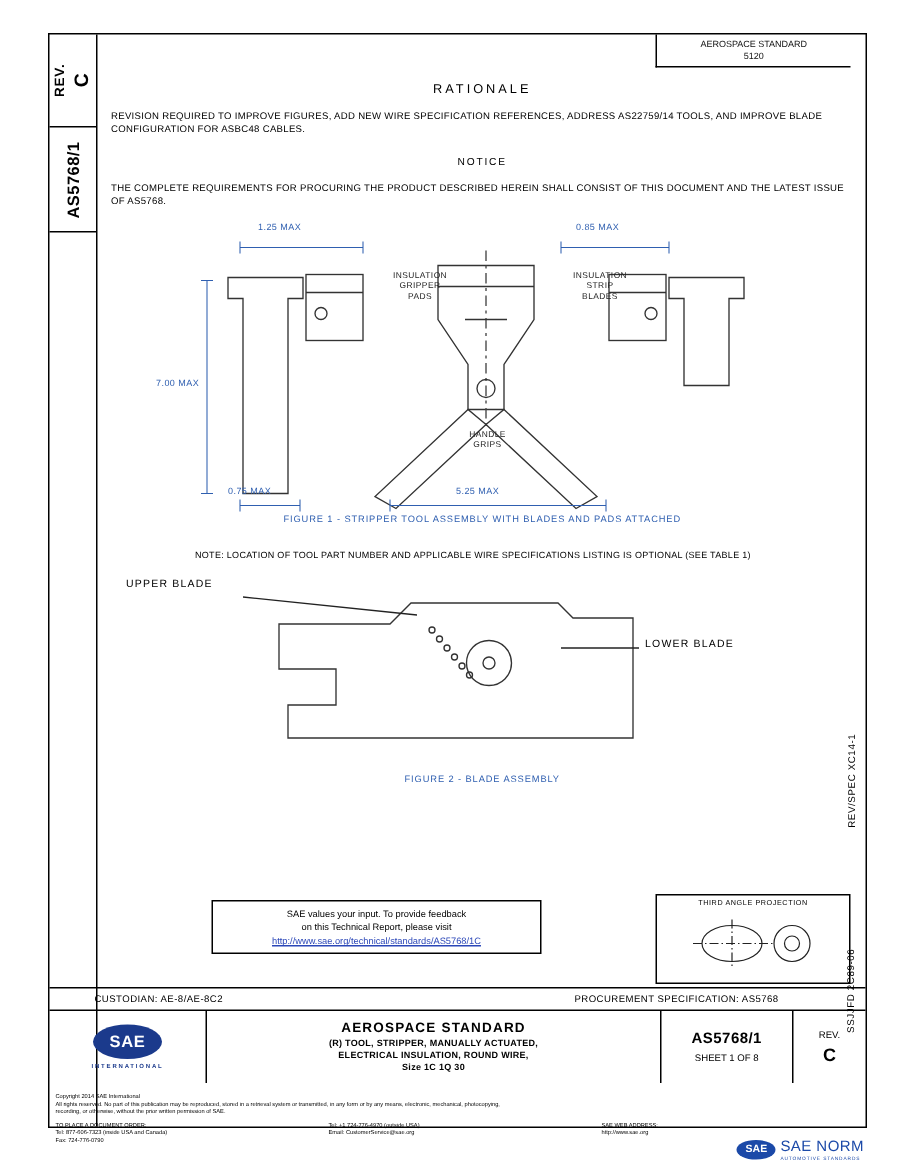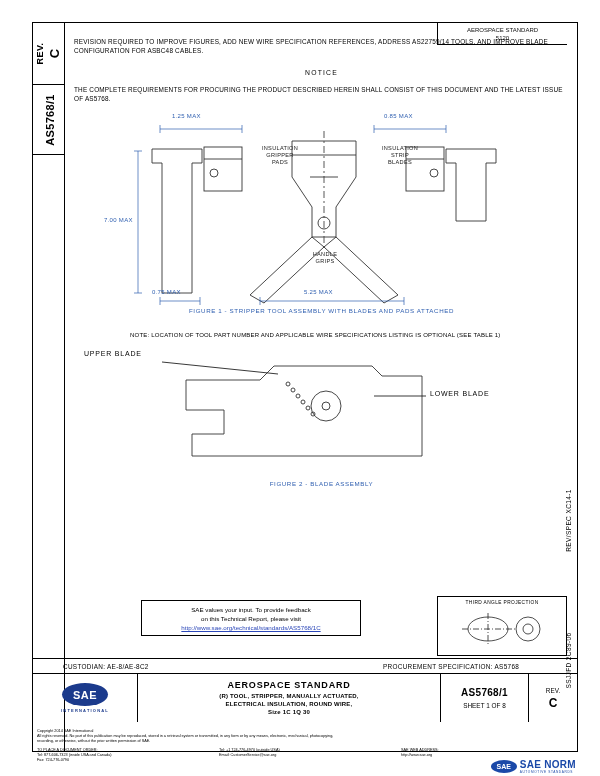--- a/index.html
+++ b/index.html
@@ -172,21 +172,21 @@
 
   .saenorm {
     position:absolute; right:24px; bottom:2px;
     display:flex; align-items:center; gap:3px;
   }
   .sn-oval {
     width:26px;height:13px;border-radius:50%;
     background:#1b49a8;color:#fff;font-size:7px;font-weight:bold;
     display:flex;align-items:center;justify-content:center;
   }
-  .sn-text { font-size:10px; font-weight:bold; color:#1b49a8; letter-spacing:.3px;}
+  .sn-text { font-size:10px; font-weight:normal; color:#1b49a8; letter-spacing:.3px;}
   .sn-sub { font-size:3.2px; color:#1b49a8; letter-spacing:.6px;}
 </style>
 </head>
 <body>
 
 <div class="sheet">
   <div class="outer-border"></div>
 
   <div class="docid-box">
     <div>AEROSPACE STANDARD</div>
@@ -212,20 +212,21 @@
 
   <div class="right-vert">
     <span>REV/SPEC XC14-1</span>
   </div>
   <div class="right-vert right-vert2">
     <span>SSJJFD 2C89-06</span>
   </div>
 
   <div class="content">
 
+    <div class="rationale-title">RATIONALE</div>
     <div class="body-text">REVISION REQUIRED TO IMPROVE FIGURES, ADD NEW WIRE SPECIFICATION REFERENCES, ADDRESS AS22759/14 TOOLS, AND IMPROVE BLADE CONFIGURATION FOR ASBC48 CABLES.</div>
 
     <div class="notice-title">NOTICE</div>
     <div class="body-text">THE COMPLETE REQUIREMENTS FOR PROCURING THE PRODUCT DESCRIBED HEREIN SHALL CONSIST OF THIS DOCUMENT AND THE LATEST ISSUE OF AS5768.</div>
 
     <div class="fig1">
       <svg width="500" height="196" viewBox="0 0 500 196">
         <g stroke="#333" fill="none" stroke-width="0.9">
 
           <path d="M78,38 L128,38 L128,52 L118,52 L118,182 L88,182 L88,52 L78,52 Z"></path>

